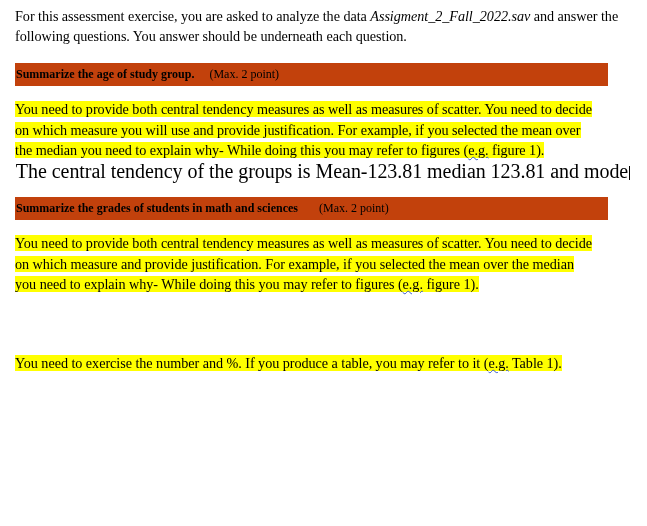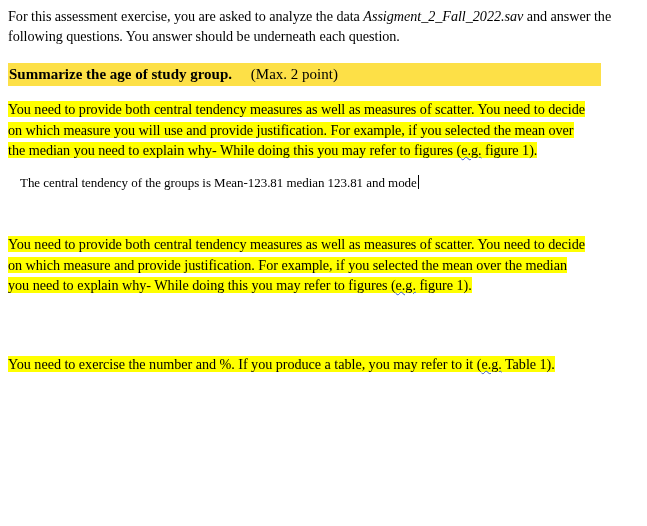--- a/index.html
+++ b/index.html
@@ -15,34 +15,34 @@
     color: #000000;
   }
   .page {
     position: relative;
     width: 647px;
     height: 526px;
     padding: 0;
     box-sizing: border-box;
   }
   .doc-body {
-    padding: 7px 16px 0 8px;
+    padding: 7px 16px 0 15px;
   }
   .intro {
     font-size: 14.2px;
     line-height: 19.5px;
     margin: 0 0 9px 0;
     letter-spacing: -0.05px;
   }
   .fname {
     font-style: italic;
   }
   .qbar {
-    background: #fde047;
-    font-size: 15px;
+    background: #c2410c;
+    font-size: 12px;
     line-height: 19px;
     padding: 2px 0 2px 1px;
     margin: 0;
     width: 593px;
     box-sizing: border-box;
   }
   .qbar .qtitle {
     font-weight: bold;
   }
   .qbar .qmax {
@@ -58,24 +58,25 @@
     margin: 0;
     letter-spacing: -0.05px;
     font-family: Liberation Serif, serif;
   }
   .hl-para > span.hl {
     background: #ffff00;
     box-decoration-break: clone;
     -webkit-box-decoration-break: clone;
   }
   .answer {
-    font-size: 13px;
+    font-size: 20px;
     line-height: 20.5px;
-    margin: 12px;
+    margin: 0;
     letter-spacing: -0.05px;
+    text-align: center;
   }
   .eg {
     text-decoration: underline;
     text-decoration-style: wavy;
     text-decoration-color: #3355cc;
     text-decoration-thickness: 1px;
   }
   .caret {
     display: inline-block;
     width: 1px;
@@ -100,20 +101,21 @@
     <div class="qbar"><span class="qtitle">Summarize the age of study group.</span>&nbsp;&nbsp;&nbsp;&nbsp;&nbsp;<span class="qmax">(Max. 2 point)</span></div>
 
     <div class="gap-md"></div>
 
     <p class="hl-para hl-block-1"><span class="hl"><span>You need to provide both central tendency measures as well as measures of scatter. You need to decide on which measure you will use and provide justification. For example, if you selected the mean over the median you need to explain why- While doing this you may refer to figures (</span><span class="eg">e.g.</span><span> figure 1).</span></span></p>
 
     <p class="answer"><span>The central tendency of the groups is Mean-123.81 median 123.81 and mode</span><span class="caret"></span></p>
 
     <div class="gap-lg"></div>
 
+    <div class="qbar"><span class="qtitle">Summarize the grades of students in math and sciences</span>&nbsp;&nbsp;&nbsp;&nbsp;&nbsp;&nbsp;&nbsp;<span class="qmax">(Max. 2 point)</span></div>
 
     <div class="gap-md"></div>
 
     <p class="hl-para hl-block-2"><span class="hl"><span>You need to provide both central tendency measures as well as measures of scatter. You need to decide on which measure and provide justification. For example, if you selected the mean over the median you need to explain why- While doing this you may refer to figures (</span><span class="eg">e.g.</span><span> figure 1).</span></span></p>
 
     <div class="gap-lg"></div>
 
 
     <div class="gap-md"></div>
 

